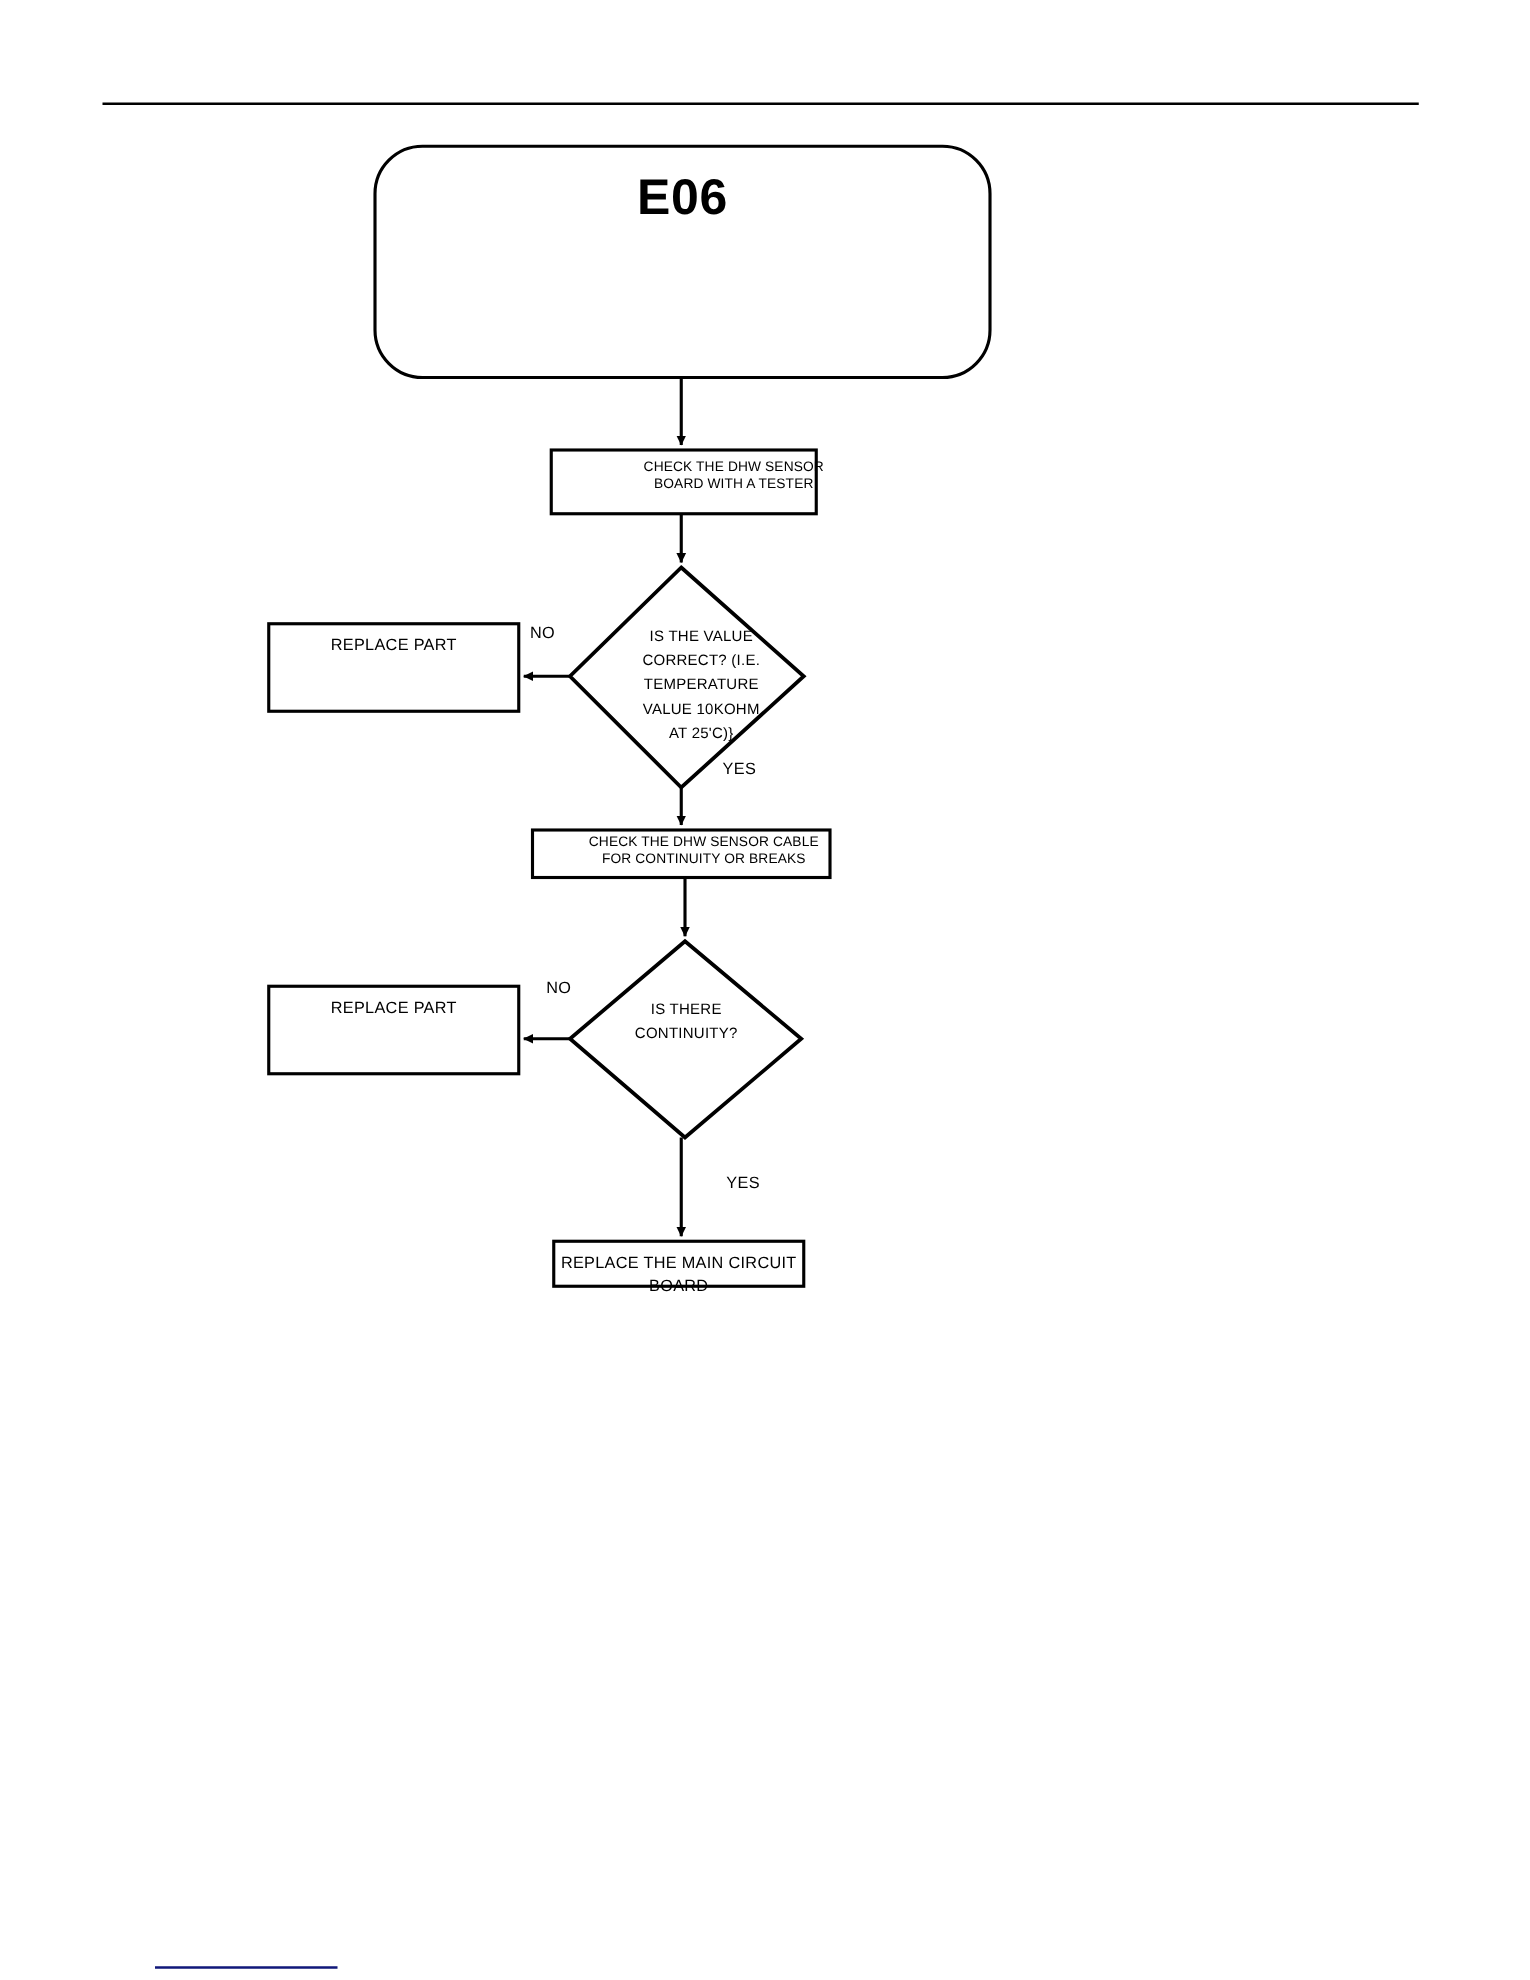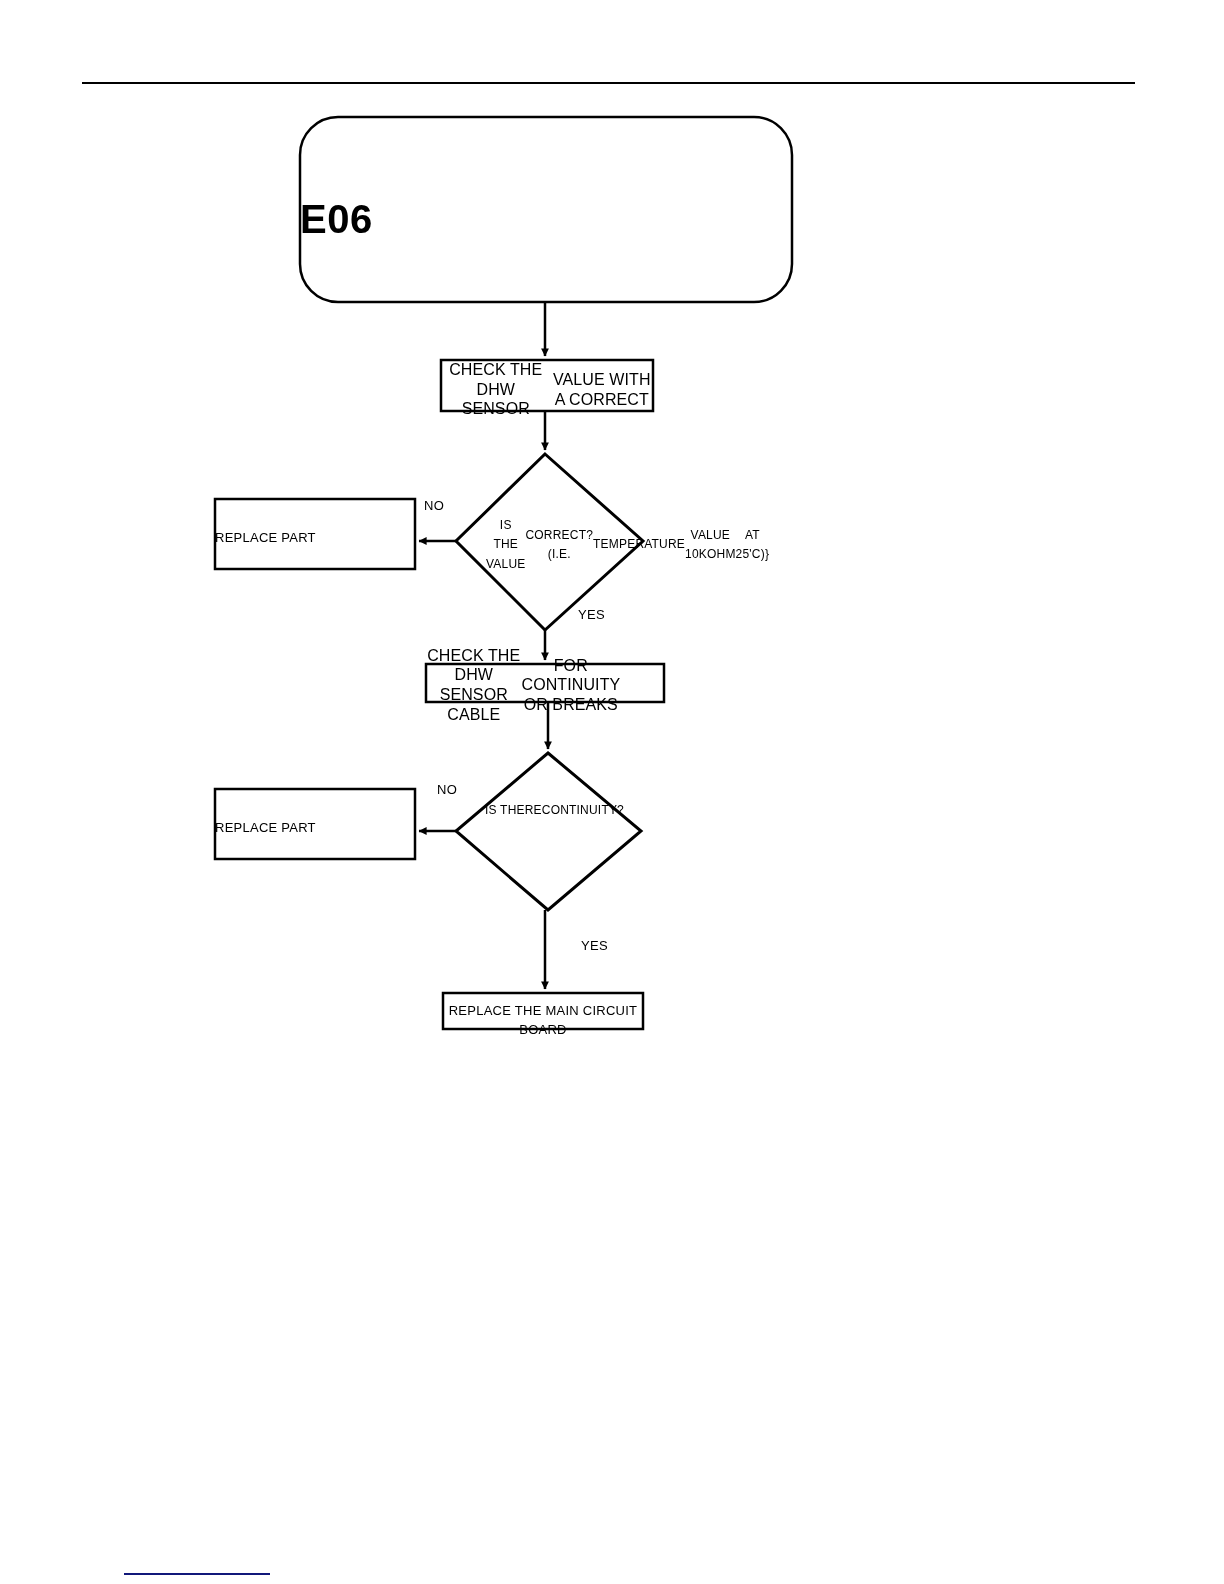--- a/index.html
+++ b/index.html
@@ -50,20 +50,21 @@
     width: 1224px;
     height: 1584px;
     overflow: visible;
   }
 
   
   .node-text {
     position: absolute;
     box-sizing: border-box;
     display: flex;
+    flex-direction: column;
     align-items: center;
     text-align: center;
     color: #000000;
     pointer-events: none;
   }
 
   
   .terminator-text {
     left: 300px;
     top: 117px;
@@ -83,23 +84,24 @@
     font-weight: normal;
     letter-spacing: 0.2px;
     margin-top: 28px;
     line-height: 1.2;
   }
 
   
   .process-text {
     justify-content: flex-start;
     padding-top: 8px;
-    font-size: 16px;
+    font-size: 11px;
     line-height: 1.22;
     letter-spacing: 0.1px;
+    margin-left: 40px;
   }
   .box-check-sensor {
     left: 441px;
     top: 360px;
     width: 212px;
     height: 51px;
   }
   .box-check-cable {
     left: 426px;
     top: 664px;
@@ -219,21 +221,21 @@
 
     <line x1="545" y1="910" x2="545" y2="989" stroke="#000000" stroke-width="2.5" marker-end="url(#arrowhead)"></line>
   </svg>
 
   <div class="node-text terminator-text">
     <div class="terminator-code">E06</div>
   </div>
 
   <div class="node-text process-text box-check-sensor">
     <div>CHECK THE DHW SENSOR</div>
-    <div>VALUE WITH A CORRECT</div>
+    <div>BOARD WITH A TESTER</div>
   </div>
 
   <div class="node-text decision-text diamond-1-text">
     <div>IS THE VALUE</div>
     <div>CORRECT? (I.E.</div>
     <div>TEMPERATURE</div>
     <div>VALUE 10KOHM</div>
     <div>AT 25'C)}</div>
   </div>
 

